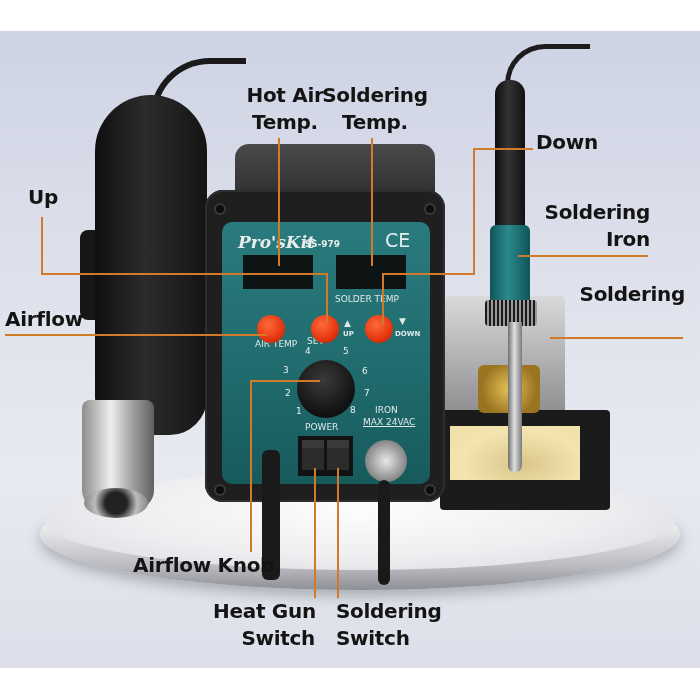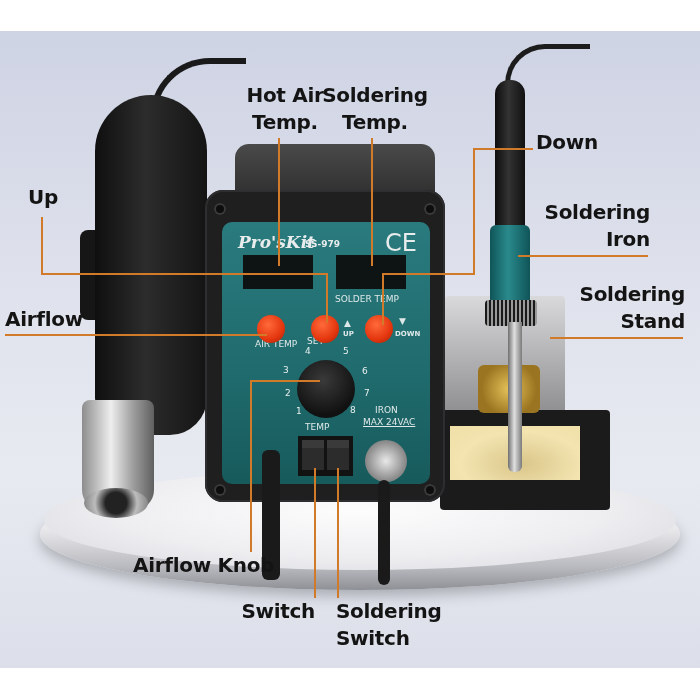--- a/index.html
+++ b/index.html
@@ -20,21 +20,21 @@
   
   .station-top{position:absolute;left:235px;top:144px;width:200px;height:60px;background:#3b3b3b;border-radius:14px 14px 0 0;
     background:linear-gradient(180deg,#4a4a4a,#2b2b2b);}
   .station{position:absolute;left:205px;top:190px;width:240px;height:312px;background:#1f1f20;border-radius:18px;
     box-shadow:inset 0 0 0 2px #2e2e30;}
   .panel{position:absolute;left:222px;top:222px;width:208px;height:262px;background:#1f6f72;border-radius:10px;
     background:linear-gradient(180deg,#2a7b7e 0%,#1f6a6c 60%,#175a5c 100%);}
   .screw{position:absolute;width:12px;height:12px;border-radius:50%;background:#0d0d0d;box-shadow:inset 0 0 0 2px #3b3b3b;}
   .brand{position:absolute;left:238px;top:232px;font-family:"DejaVu Serif",serif;font-style:italic;font-weight:bold;font-size:17px;color:#e8ecec;}
   .model{position:absolute;left:305px;top:239px;font-size:9px;font-weight:bold;color:#e8ecec;}
-  .ce{position:absolute;left:385px;top:229px;font-size:24px;color:#e8ecec;font-weight:normal;}
+  .ce{position:absolute;left:385px;top:229px;font-size:19px;color:#e8ecec;font-weight:normal;}
   .display{position:absolute;background:#0e1414;}
   .plabel{position:absolute;font-size:9px;color:#dfe8e8;white-space:nowrap;}
   .btn{position:absolute;width:28px;height:28px;border-radius:50%;background:radial-gradient(circle at 40% 35%,#ff6a3a,#e4360e 60%,#9c2008);}
   .knob{position:absolute;left:297px;top:360px;width:58px;height:58px;border-radius:50%;background:radial-gradient(circle at 45% 35%,#3a3a3a,#111 70%);}
   .tick{position:absolute;font-size:9px;color:#e8eeee;}
   .switchbox{position:absolute;left:298px;top:436px;width:55px;height:40px;background:#121212;}
   .sw{position:absolute;top:440px;width:22px;height:30px;background:#2c2c2c;border-top:8px solid #3a3a3a;box-sizing:border-box;}
   .jack{position:absolute;left:365px;top:440px;width:42px;height:42px;border-radius:50%;background:radial-gradient(circle,#e8e8e8 0%,#9a9a9a 55%,#5a5a5a 100%);}
   .cable{position:absolute;background:#1a1a1a;border-radius:6px;}
   
@@ -111,21 +111,21 @@
 <div class="knob"></div>
 <div class="tick" style="left:296px;top:406px;">1</div>
 <div class="tick" style="left:285px;top:388px;">2</div>
 <div class="tick" style="left:283px;top:365px;">3</div>
 <div class="tick" style="left:305px;top:346px;">4</div>
 <div class="tick" style="left:343px;top:346px;">5</div>
 <div class="tick" style="left:362px;top:366px;">6</div>
 <div class="tick" style="left:364px;top:388px;">7</div>
 <div class="tick" style="left:350px;top:405px;">8</div>
 
-<div class="plabel" style="left:305px;top:422px;">TEMP</div>
+<div class="plabel" style="left:305px;top:422px;">POWER</div>
 <div class="switchbox"></div>
 <div class="sw" style="left:302px;"></div>
 <div class="sw" style="left:327px;"></div>
 <div class="plabel" style="left:375px;top:405px;">IRON</div>
 <div class="plabel" style="left:363px;top:417px;text-decoration:underline;">MAX 24VAC</div>
 <div class="jack"></div>
 
 <div class="cable" style="left:262px;top:450px;width:18px;height:130px;"></div>
 <div class="cable" style="left:378px;top:480px;width:12px;height:105px;"></div>
 
@@ -156,22 +156,22 @@
 </div>
 <div class="label" style="left:536px;top:129px;">Down</div>
 <div class="label" style="left:28px;top:184px;">Up</div>
 <div class="label r" style="left:540px;top:199px;width:110px;">
   <span class="ln">Soldering</span>
   <span class="ln">Iron</span>
 </div>
 <div class="label" style="left:5px;top:306px;">Airflow</div>
 <div class="label r" style="left:575px;top:281px;width:110px;">
   <span class="ln">Soldering</span>
-  <span class="ln">Stand</span>
 </div>
 <div class="label" style="left:133px;top:552px;">Airflow Knob</div>
 <div class="label r" style="left:213px;top:598px;width:102px;">
+  <span class="ln">Heat Gun</span>
   <span class="ln">Switch</span>
 </div>
 <div class="label" style="left:336px;top:598px;">
   <span class="ln">Soldering</span>
   <span class="ln">Switch</span>
 </div>
 
 </body></html>

